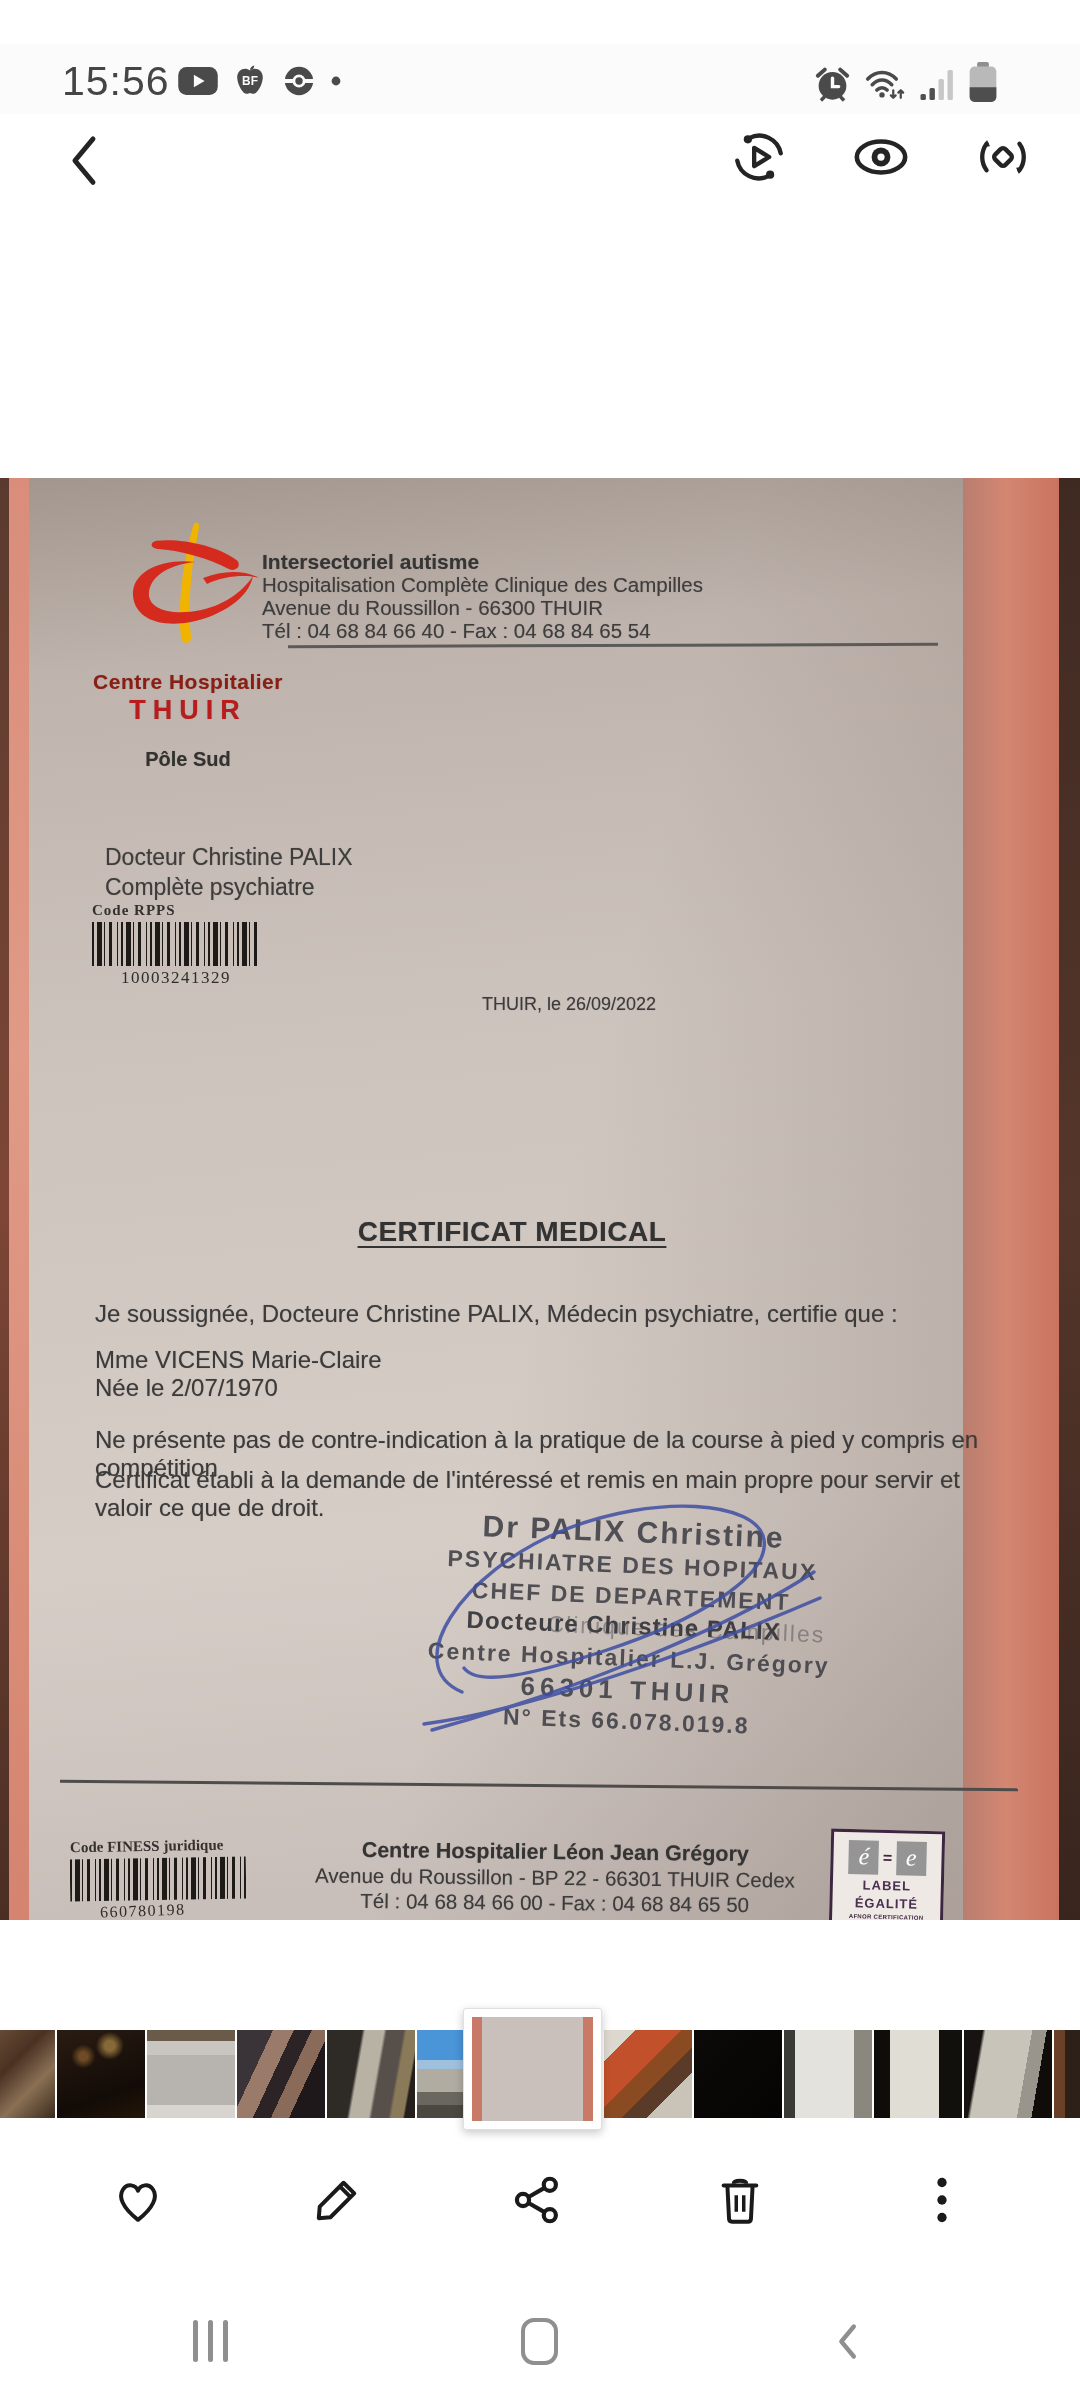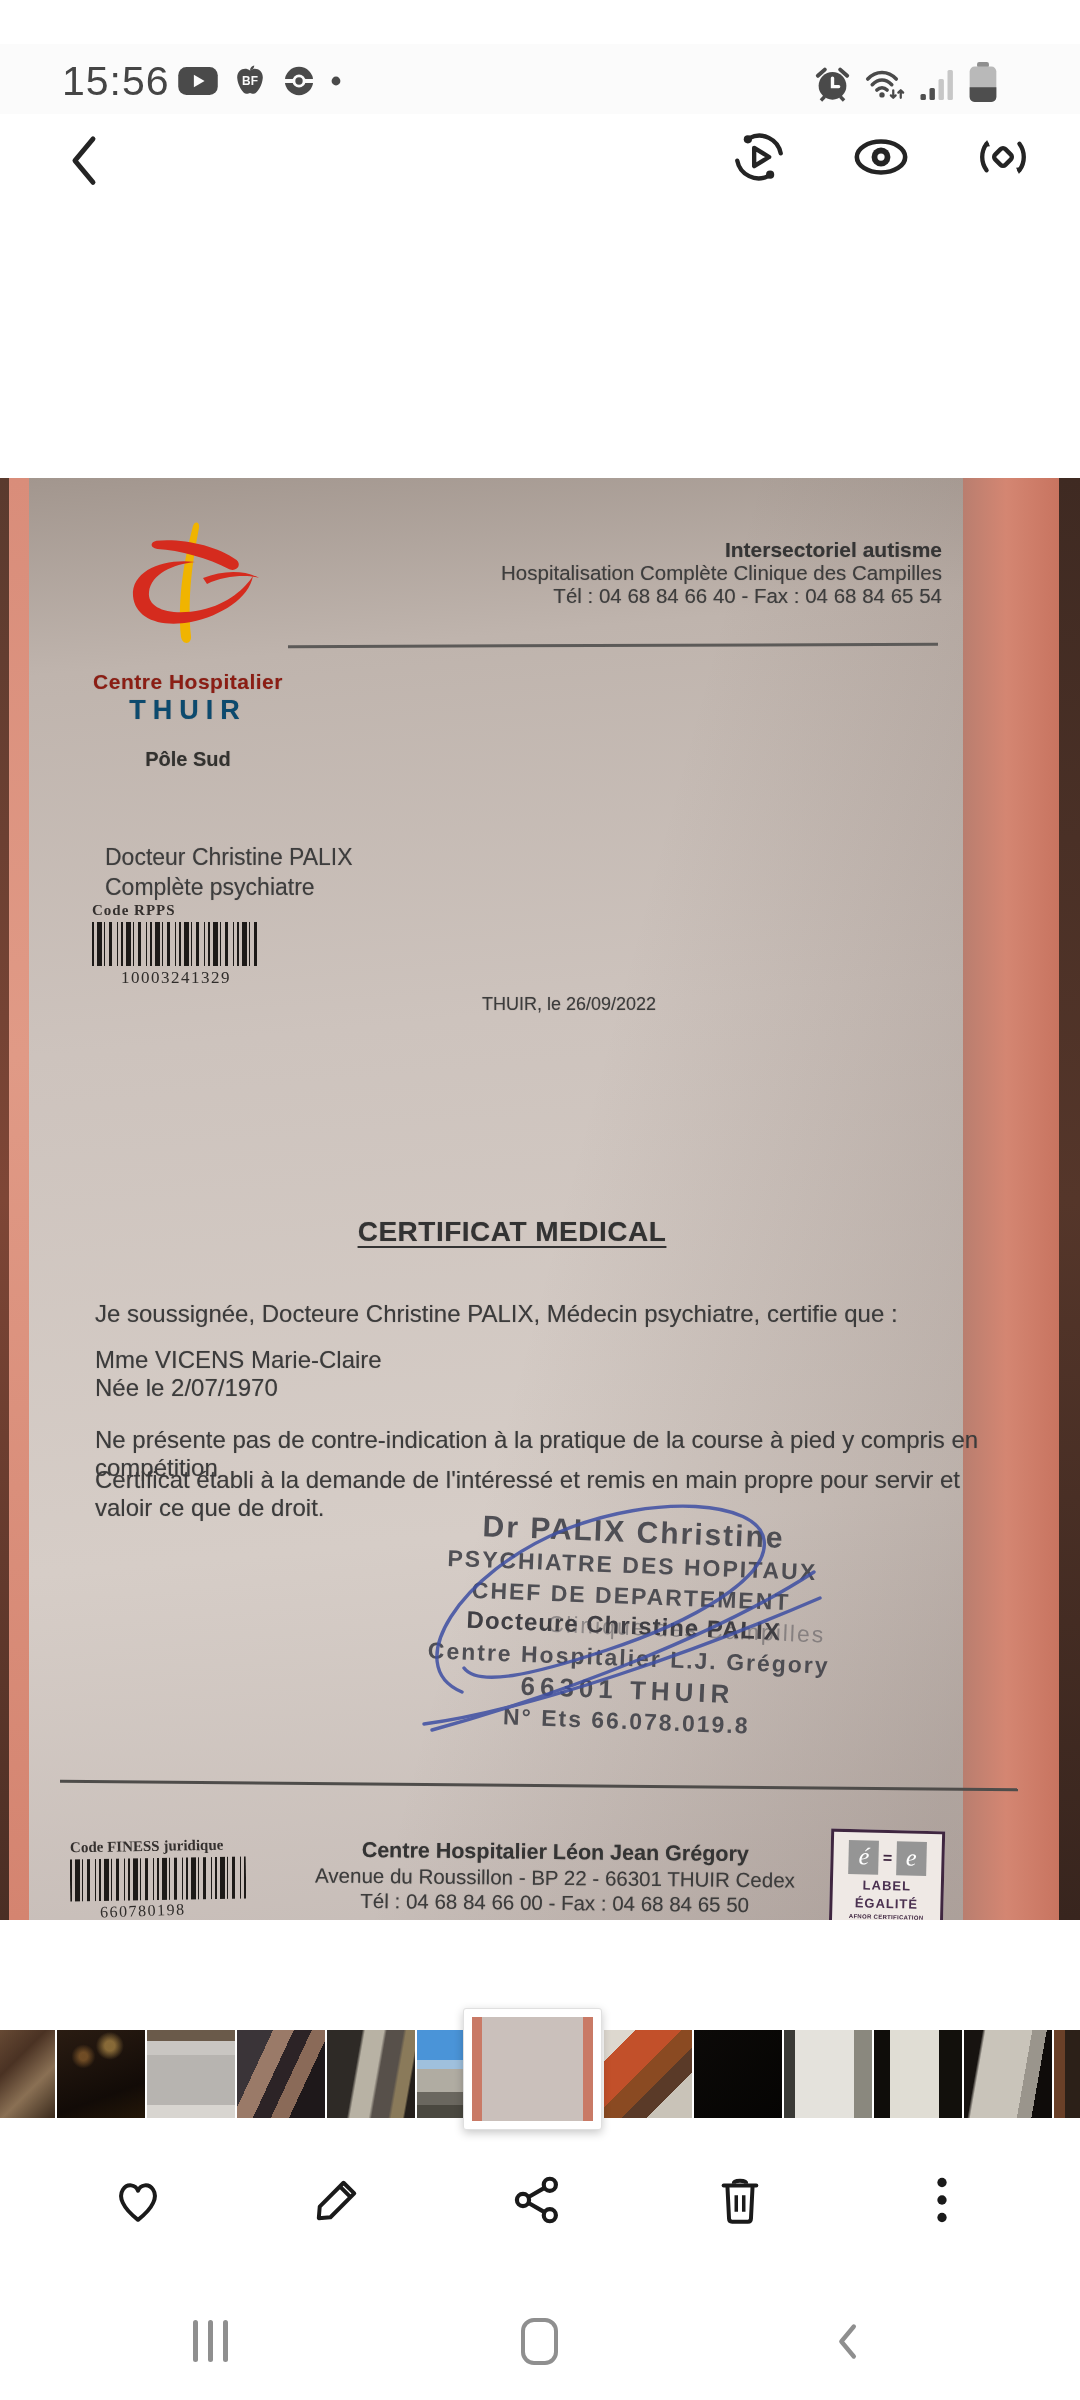--- a/index.html
+++ b/index.html
@@ -28,23 +28,23 @@
   .paper { position:absolute; left:29px; top:0; width:934px; height:100%;
            background-image:linear-gradient(105deg, rgba(0,0,0,0) 55%, rgba(80,60,52,.22) 96%),
                             linear-gradient(175deg,#a2968e 0%,#bfb4ad 13%,#cdc3bd 38%,#d6cdc7 72%,#c6bcb7 100%); }
   .doc { position:absolute; left:0; top:0; width:1080px; height:1442px; color:#3a3a3a; }
   .doc .soft { text-shadow:0 0 1px rgba(70,66,64,.45); }
 
   
   .logo-block { position:absolute; left:78px; top:40px; width:220px; text-align:center; }
   .logo-art { display:block; margin:0 auto; }
   .logo-name1 { font-size:21px; font-weight:bold; color:#8c1d13; letter-spacing:.5px; margin-top:2px; }
-  .logo-name2 { font-size:27px; font-weight:bold; color:#0c4a6e; letter-spacing:7px; margin-top:1px; }
+  .logo-name2 { font-size:27px; font-weight:bold; color:#b91c1c; letter-spacing:7px; margin-top:1px; }
   .logo-sub { font-size:20px; font-weight:bold; color:#33322f; margin-top:22px; }
-  .head-block { position:absolute; left:262px; top:60px; width:680px; text-align:right; line-height:23px; }
+  .head-block { position:absolute; left:262px; top:72px; width:680px; text-align:left; line-height:23px; }
   .head-bold { font-size:21px; font-weight:bold; color:#353535; }
   .head-line { font-size:20.5px; color:#3d3d3d; }
   .head-rule { position:absolute; left:288px; top:166px; width:650px; height:3px; background:#5c5a58; transform:rotate(-.2deg); }
 
   
   .doctor-block { position:absolute; left:105px; top:364px; font-size:23px; line-height:30px; color:#3d3d3d; }
   .rpps-label { position:absolute; left:92px; top:424px; font-family:Liberation Serif, serif; font-weight:bold; font-size:15px; color:#34302e; letter-spacing:1px; }
   .barcode { background-image:repeating-linear-gradient(90deg,#1d1a18 0 2px,transparent 2px 5px,#1d1a18 5px 10px,transparent 10px 12px,#1d1a18 12px 13px,transparent 13px 17px,#1d1a18 17px 20px,transparent 20px 25px,#1d1a18 25px 26px,transparent 26px 29px); }
   .rpps-barcode { position:absolute; left:92px; top:444px; width:168px; height:44px; }
   .rpps-number { position:absolute; left:92px; top:490px; width:168px; text-align:center; font-family:"Liberation Serif",serif; font-size:17px; color:#2f2c2a; letter-spacing:1.5px; }
@@ -243,20 +243,21 @@
           <path d="M100 60 C120 52 142 52 156 60 C144 56 120 58 104 66 Z" fill="#d52b1e"></path>
         </svg>
         <div class="logo-name1 soft">Centre Hospitalier</div>
         <div class="logo-name2 soft">THUIR</div>
         <div class="logo-sub soft">Pôle Sud</div>
       </div>
 
       <div class="head-block">
         <div class="head-bold soft">Intersectoriel autisme</div>
         <div class="head-line soft">Hospitalisation Complète Clinique des Campilles</div>
+        <div class="head-line soft">Avenue du Roussillon - 66300 THUIR</div>
         <div class="head-line soft">Tél : 04 68 84 66 40 - Fax : 04 68 84 65 54</div>
       </div>
       <div class="head-rule"></div>
 
       <div class="doctor-block soft">
         <div>Docteur Christine PALIX</div>
         <div>Complète psychiatre</div>
       </div>
       <div class="rpps-label">Code RPPS</div>
       <div class="rpps-barcode barcode"></div>

